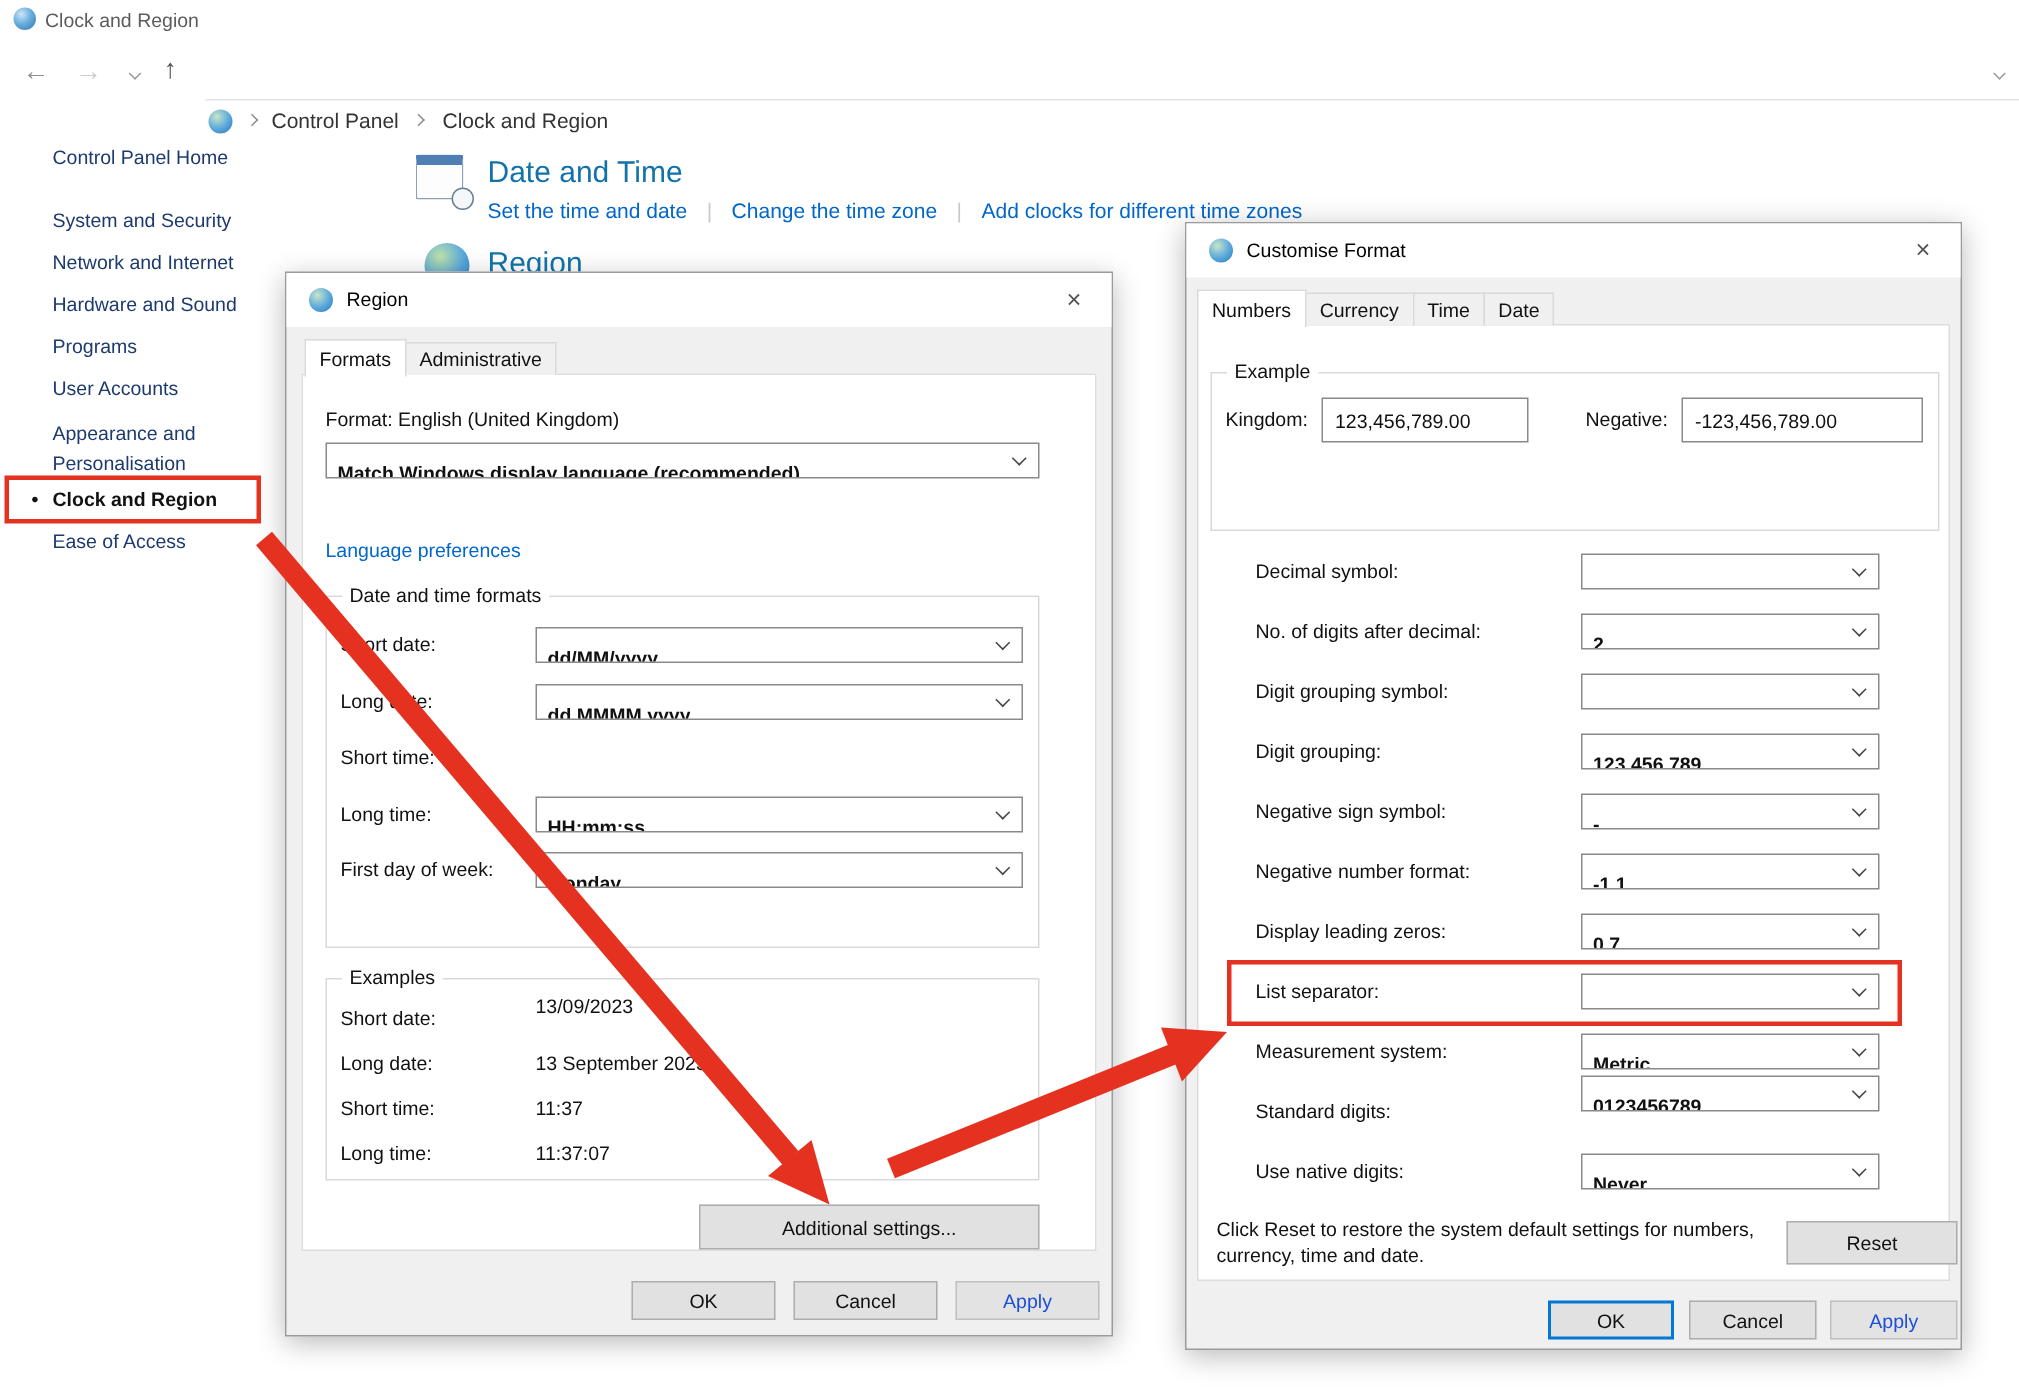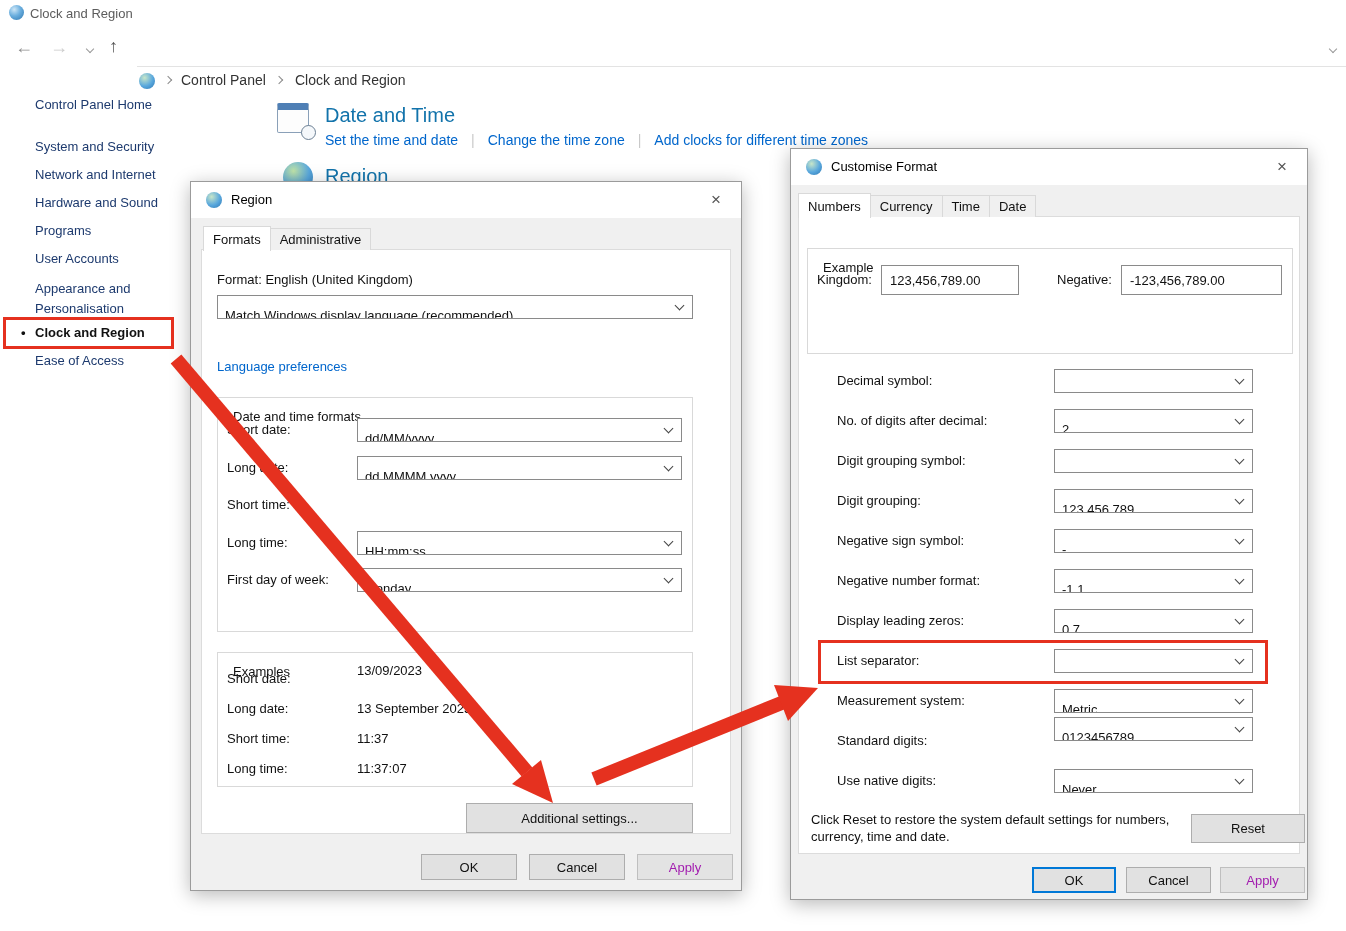--- a/index.html
+++ b/index.html
@@ -63,31 +63,31 @@
   .close-x { position:absolute; right:10px; top:5px; width:30px; height:26px; display:flex;
     align-items:center; justify-content:center; font-size:17px; color:#555; cursor:default; }
   .tabs { position:absolute; display:flex; align-items:flex-end; z-index:3; }
   .tab { border:1px solid #d9d9d9; border-bottom:none; background:#f0f0f0; font-size:13px;
     padding:3px 9px; margin-right:-1px; cursor:default; }
   .tab.active { background:#fff; padding-top:5px; padding-bottom:4px; margin-bottom:-1px; position:relative; z-index:4; }
   .tabpage { position:absolute; background:#fff; border:1px solid #dcdcdc; z-index:1; }
   .lbl { position:absolute; font-size:13px; color:#111; white-space:nowrap; z-index:2; }
   .val { position:absolute; font-size:13px; color:#111; white-space:nowrap; z-index:2; }
   .combo { position:absolute; background:#fff; border:1px solid #8a8a8a; font-size:13px; color:#111;
-    display:flex; align-items:center; padding:16px 24px 0 7px; overflow:hidden; z-index:2; cursor:default; }
+    display:flex; align-items:center; padding:16px 24px 0 7px; overflow:hidden; z-index:2; cursor:default;font-weight:bold; }
   .combo .cchev { position:absolute; right:9px; top:50%; margin-top:-5px; width:7px; height:7px;
     border-right:1.6px solid #444; border-bottom:1.6px solid #444; transform:rotate(45deg); }
   .combo .cval { white-space:nowrap; overflow:hidden; }
   .textbox { position:absolute; background:#fff; border:1px solid #8a8a8a; font-size:13px; color:#111;
     display:flex; align-items:center; padding:0 8px; overflow:hidden; z-index:2; }
   .groupbox { position:absolute; border:1px solid #d9d9d9; z-index:2; }
-  .grouplabel { position:absolute; top:-9px; left:10px; background:#fff; padding:0 5px; font-size:13px; color:#111; white-space:nowrap;margin-top:20px; }
+  .grouplabel { position:absolute; top:-9px; left:10px; background:#fff; padding:0 5px; font-size:13px; color:#111; white-space:nowrap; }
   .btn { position:absolute; background:#e1e1e1; border:1px solid #adadad; font-size:13px; color:#111;
     display:flex; align-items:center; justify-content:center; z-index:2; cursor:default; white-space:nowrap; }
-  .btn.disabled { color:#a21caf; border-color:#bfbfbf; background:#e3e3e3; }
+  .btn.disabled { color:#1d4ed8; border-color:#bfbfbf; background:#e3e3e3; }
   .btn.default { border:2px solid #0078d7; }
   .multiline { white-space:normal; line-height:17px; }
 
   
   .red-box { position:absolute; border:3px solid #e5311f; z-index:30; pointer-events:none; background:transparent; }
   .arrows { position:absolute; left:0; top:0; z-index:40; pointer-events:none; }
 </style>
 </head>
 <body>
 

